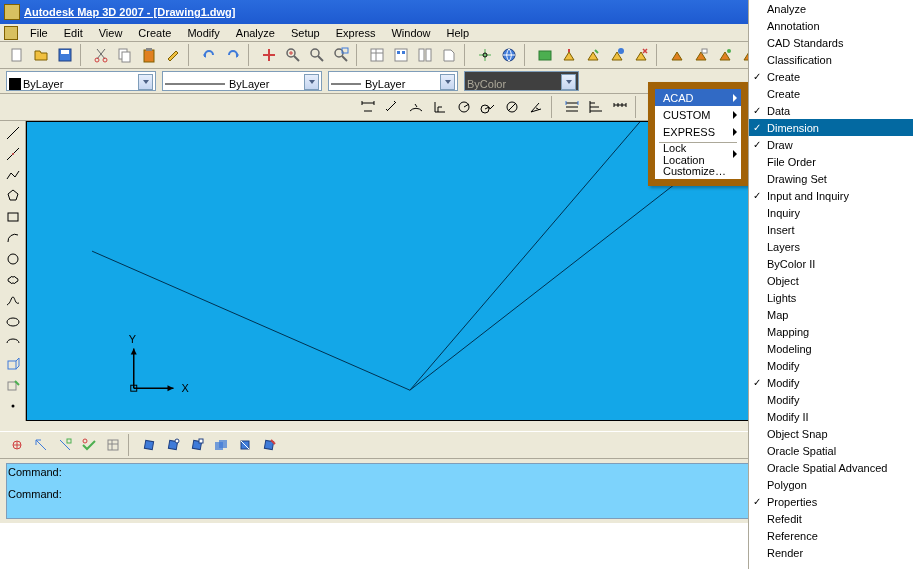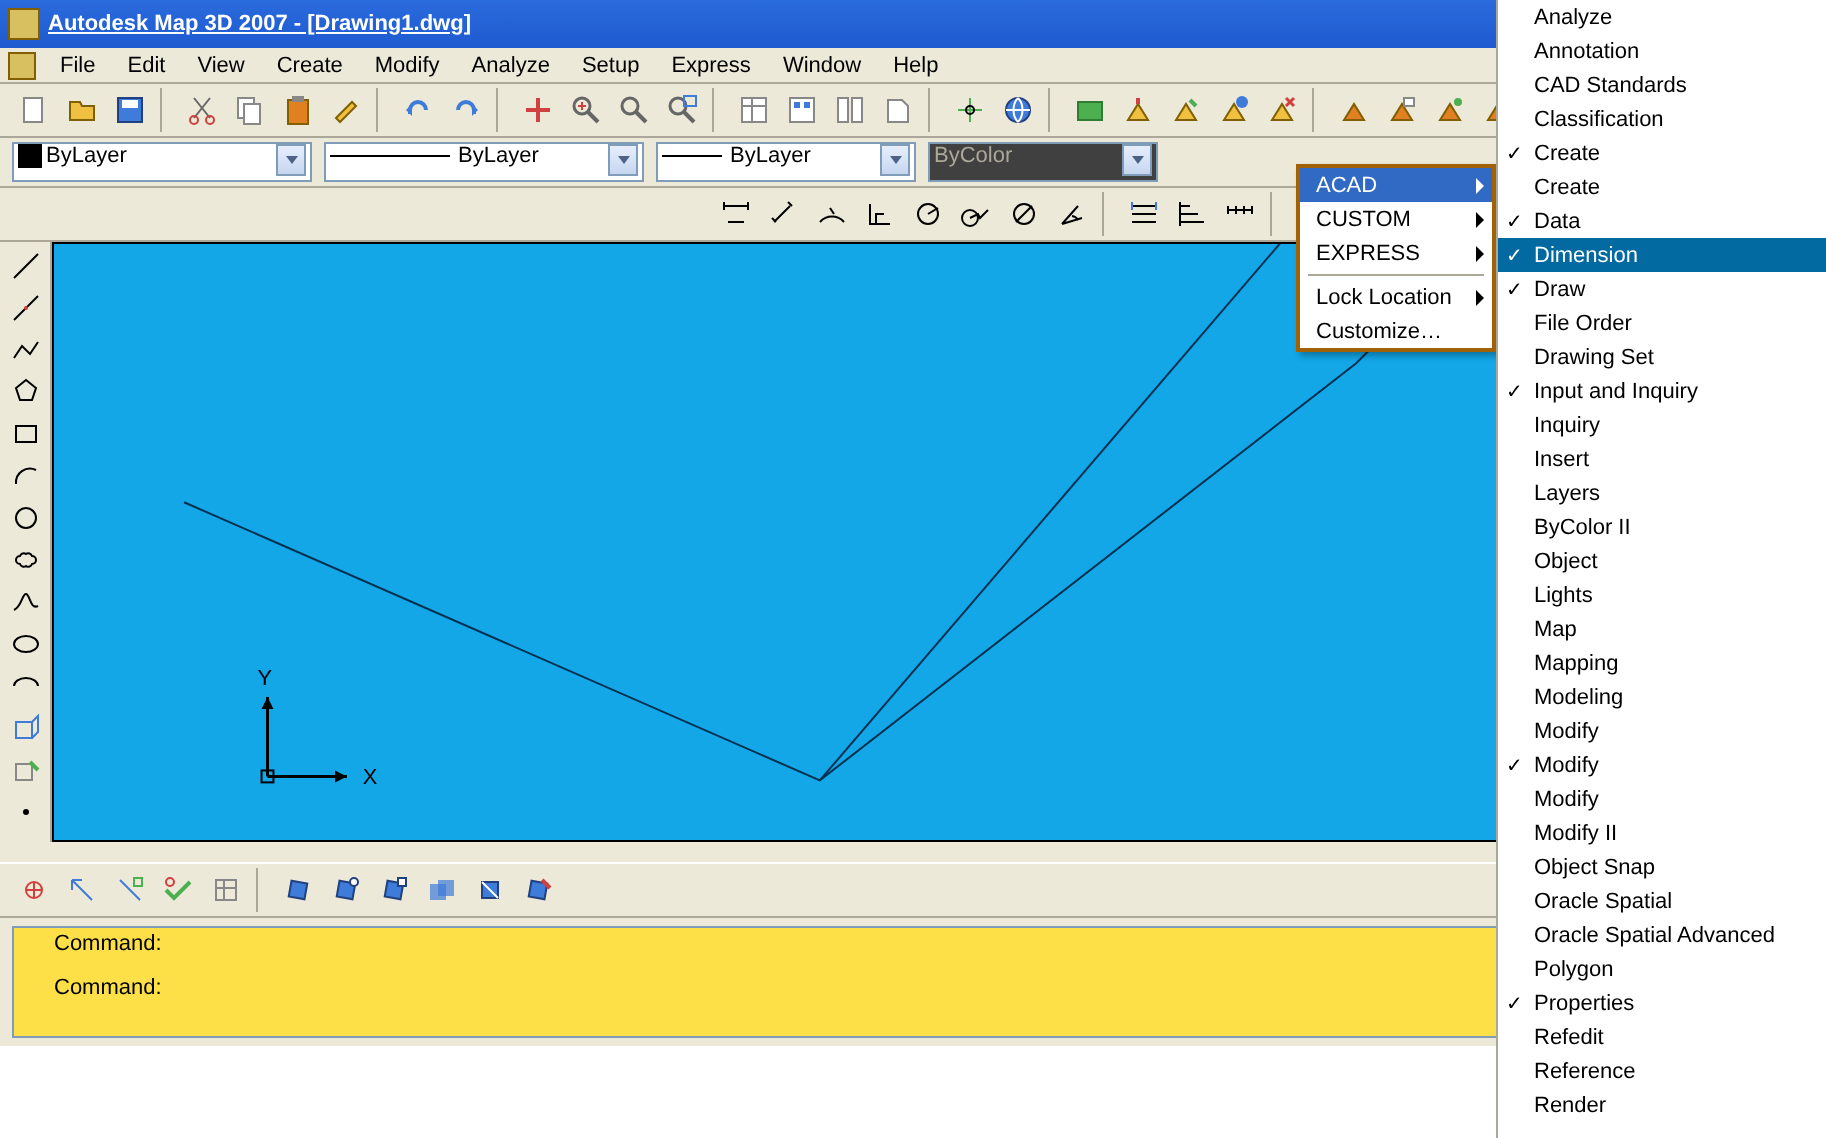--- a/index.html
+++ b/index.html
@@ -15,46 +15,46 @@
 .menubar .micon { width:14px; height:14px; background:#d8c060; border:1px solid #806000; margin:0 4px 0 2px; }
 
 
 .toolbar { background:#ece9d8; display:flex; align-items:center; padding:2px 6px; border-bottom:1px solid #aca899; gap:2px; }
 .tbtn { width:22px; height:22px; border:1px solid transparent; display:flex; align-items:center; justify-content:center; cursor:default; border-radius:2px; }
 .tsep { width:6px; height:22px; border-left:1px solid #aca899; margin:0 2px; }
 .ico { width:16px; height:16px; }
 
 
 .layerrow { background:#ece9d8; display:flex; align-items:center; padding:2px 6px; border-bottom:1px solid #aca899; gap:6px; }
-.combo { height:20px; border:1px solid #7f9db9; background:#fff; display:flex; align-items:flex-start; padding:0 2px; justify-content:space-between; }
+.combo { height:20px; border:1px solid #7f9db9; background:#fff; display:flex; align-items:flex-end; padding:0 2px; justify-content:space-between; }
 .combo.disabled { background:#404040; color:#aca899; }
 .combo .arrow { width:15px; height:16px; border:1px solid #7f9db9; background:linear-gradient(#e6eefc,#c6d6f0); display:flex; align-items:center; justify-content:center; }
 .dropdown-arrow::after { content:""; border-left:3px solid transparent; border-right:3px solid transparent; border-top:4px solid #4d6185; }
 
 
 .dimrow { background:#ece9d8; display:flex; align-items:center; padding:2px 6px; border-bottom:1px solid #aca899; gap:2px; justify-content:flex-end; padding-right:30px; }
 .txtbox { height:20px; border:1px solid #7f9db9; background:#fff; padding:0 4px; display:flex; align-items:center; width:70px; }
 
 
 .mainwrap { display:flex; height:300px; }
 .leftbar { width:26px; background:#ece9d8; border-right:1px solid #aca899; display:flex; flex-direction:column; align-items:center; padding-top:2px; gap:1px; }
 .leftbar .tbtn { width:22px; height:20px; }
 .canvas { flex:1; background:#13a7e8; position:relative; overflow:hidden; border:1px solid #000; }
 .canvas svg { width:100%; height:100%; }
 
 
 .bottombar { background:#ece9d8; display:flex; align-items:center; padding:2px 6px; border-top:1px solid #fff; border-bottom:1px solid #aca899; gap:2px; height:28px; }
 
 
 .cmdarea { background:#ece9d8; padding:4px 6px; }
-.cmdbox { background:#fde047; border:1px solid #7f9db9; padding:2px 20px; height:56px; font-family:"Courier New",monospace; font-size:12px; }
+.cmdbox { background:#7dd3fc; border:1px solid #7f9db9; padding:2px 1px; height:56px; font-family:"Courier New",monospace; font-size:12px; }
 .cmdline { height:16px; }
 
 
-.submenu { position:absolute; top:82px; left:648px; width:100px; background:#fff; border:2px solid #a16207; box-shadow:2px 2px 3px rgba(0,0,0,.3); }
+.submenu { position:absolute; top:82px; left:648px; width:100px; background:#fff; border:7px solid #a16207; box-shadow:2px 2px 3px rgba(0,0,0,.3); }
 .sm-item { height:17px; display:flex; align-items:center; padding:0 18px 0 8px; position:relative; cursor:default; }
 .sm-item.hi { background:#316ac5; color:#fff; }
 .sm-item .sub::after { content:""; position:absolute; right:4px; top:5px; border-top:4px solid transparent; border-bottom:4px solid transparent; border-left:4px solid #000; }
 .sm-item.hi .sub::after { border-left-color:#fff; }
 .sm-sep { height:1px; background:#aca899; margin:2px 4px; }
 
 
 .vmenu { position:absolute; top:0; right:0; width:165px; height:569px; background:#fff; border-left:1px solid #aca899; overflow:hidden; }
 .vm-item { height:17px; display:flex; align-items:center; padding-left:18px; position:relative; cursor:default; }
 .vm-item.hi { background:#0369a1; color:#fff; }

